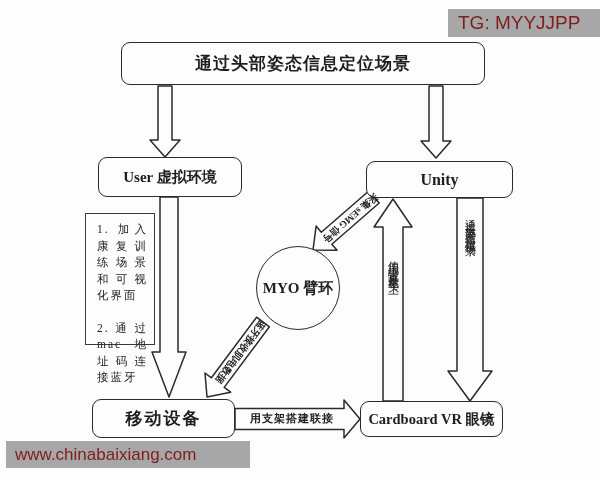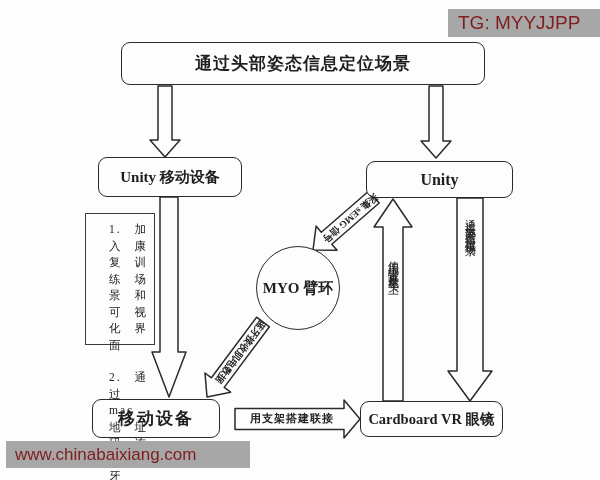--- a/index.html
+++ b/index.html
@@ -11,30 +11,30 @@
   .stage svg{position:absolute;left:0;top:0;}
   .node{
     position:absolute;border:1.6px solid #2a2a2a;background:#fdfdfd;
     display:flex;align-items:center;justify-content:center;
     font-weight:700;box-sizing:border-box;text-align:center;
   }
   .rounded{border-radius:9px;}
   .title-box{left:121px;top:42px;width:364px;height:43px;font-size:17px;letter-spacing:1px;}
   .unity-box{left:98px;top:157px;width:144px;height:40px;font-size:15px;}
   .user-box{left:366px;top:161px;width:147px;height:37px;font-size:16px;}
-  .mobile-box{left:92px;top:399px;width:128px;height:39px;font-size:17px;letter-spacing:2px;}
+  .mobile-box{left:92px;top:399px;width:143px;height:39px;font-size:17px;letter-spacing:2px;}
   .cardboard-box{left:360px;top:401px;width:143px;height:36px;font-size:14.5px;}
   .myo-circle{left:256px;top:246px;width:84px;height:84px;border-radius:50%;font-size:15px;}
   .note-box{
     position:absolute;left:85px;top:213px;width:70px;height:132px;
     border:1.2px solid #3a3a3a;background:#fdfdfd;box-sizing:border-box;
     padding:7px 6px 0 7px;font-size:11.5px;line-height:16.5px;letter-spacing:2px;
     text-align:justify;color:#222;
   }
-  .note-box p{margin:0 0 16px 16px;}
+  .note-box p{margin:0 0 16px 4px;}
   .edge-label{
     position:absolute;font-weight:600;color:#222;white-space:nowrap;
     display:flex;align-items:center;justify-content:center;
   }
   .diag{font-size:9.5px;width:84px;height:13px;}
   .vert{
     writing-mode:vertical-lr;text-orientation:upright;
     font-size:11px;letter-spacing:2.5px;font-weight:400;width:14px;
     justify-content:flex-start;
   }
@@ -71,21 +71,21 @@
 
       <path d="M457,198 L457,371 L448,371 L470,401 L492,371 L483,371 L483,198 Z"></path>
     </g>
   </svg>
 
   <div class="node rounded title-box">
     <span>通过头部姿态信息定位场景</span>
   </div>
 
   <div class="node rounded unity-box">
-    <span>Unity 移动设备</span>
+    <span>User 虚拟环境</span>
   </div>
 
   <div class="node rounded user-box">
     <span>Unity</span>
   </div>
 
   <div class="node myo-circle">
     <span>MYO 臂环</span>
   </div>
 

